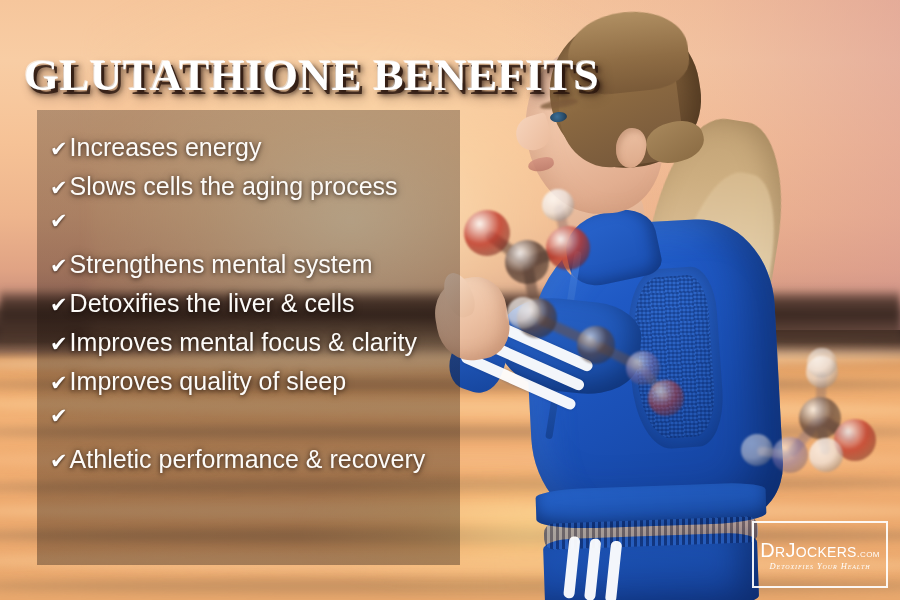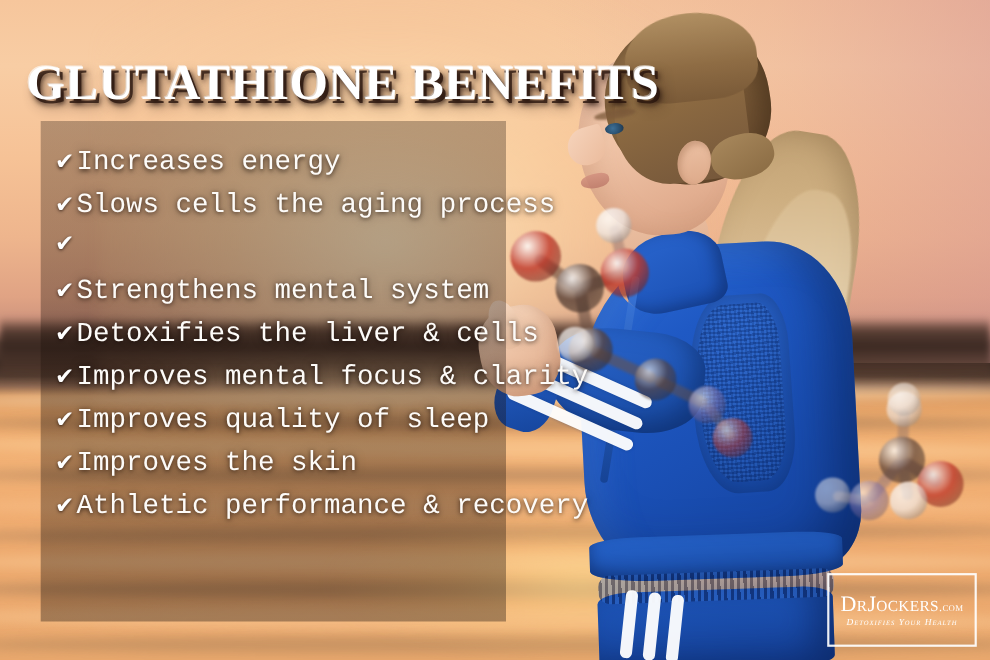--- a/index.html
+++ b/index.html
@@ -326,39 +326,39 @@
   .benefit .check{
     font-size:21px;
     line-height:1;
     color:#ffffff;
     margin-right:2px;
     font-family:"DejaVu Sans",sans-serif;
     font-weight:bold;
     text-shadow:0 1px 3px rgba(20,10,6,.75);
   }
   .benefit .label{
-    font-family:Liberation Mono, monospace;
+    font-family:Liberation Sans, sans-serif;
     font-weight:400;
     font-size:25px;
     color:#fdfbf8;
     text-shadow:0 1px 4px rgba(20,10,6,.70), 0 0 10px rgba(20,10,6,.35);
   }
 
   
   .logo{
     position:absolute;left:752px;top:521px;width:136px;height:67px;
     border:2px solid rgba(255,255,255,.92);
     box-sizing:border-box;
   }
   .logo-inner{
     position:absolute;left:0;right:0;top:50%;transform:translateY(-50%);
     text-align:center;
   }
   .logo-main{
-    font-family:Liberation Serif, serif;
+    font-family:Liberation Sans, sans-serif;
     color:#ffffff;
     letter-spacing:.3px;
     white-space:nowrap;
     line-height:1;
   }
   .logo-dr{font-size:20px;font-variant:small-caps;font-weight:400;}
   .logo-jockers{font-size:20px;font-variant:small-caps;font-weight:400;}
   .logo-com{font-size:11px;font-variant:small-caps;}
   .logo-tag{
     margin-top:1px;
@@ -492,21 +492,20 @@
       <div class="benefit">
         <span class="check">✔</span>
         <span class="label">Improves mental focus &amp; clarity</span>
       </div>
       <div class="benefit">
         <span class="check">✔</span>
         <span class="label">Improves quality of sleep</span>
       </div>
       <div class="benefit">
         <span class="check">✔</span>
-        <span class="label">Improves the skin</span>
       </div>
       <div class="benefit">
         <span class="check">✔</span>
         <span class="label">Athletic performance &amp; recovery</span>
       </div>
     </div>
 
   <div class="logo">
     <div class="logo-inner">
       <div class="logo-main">

